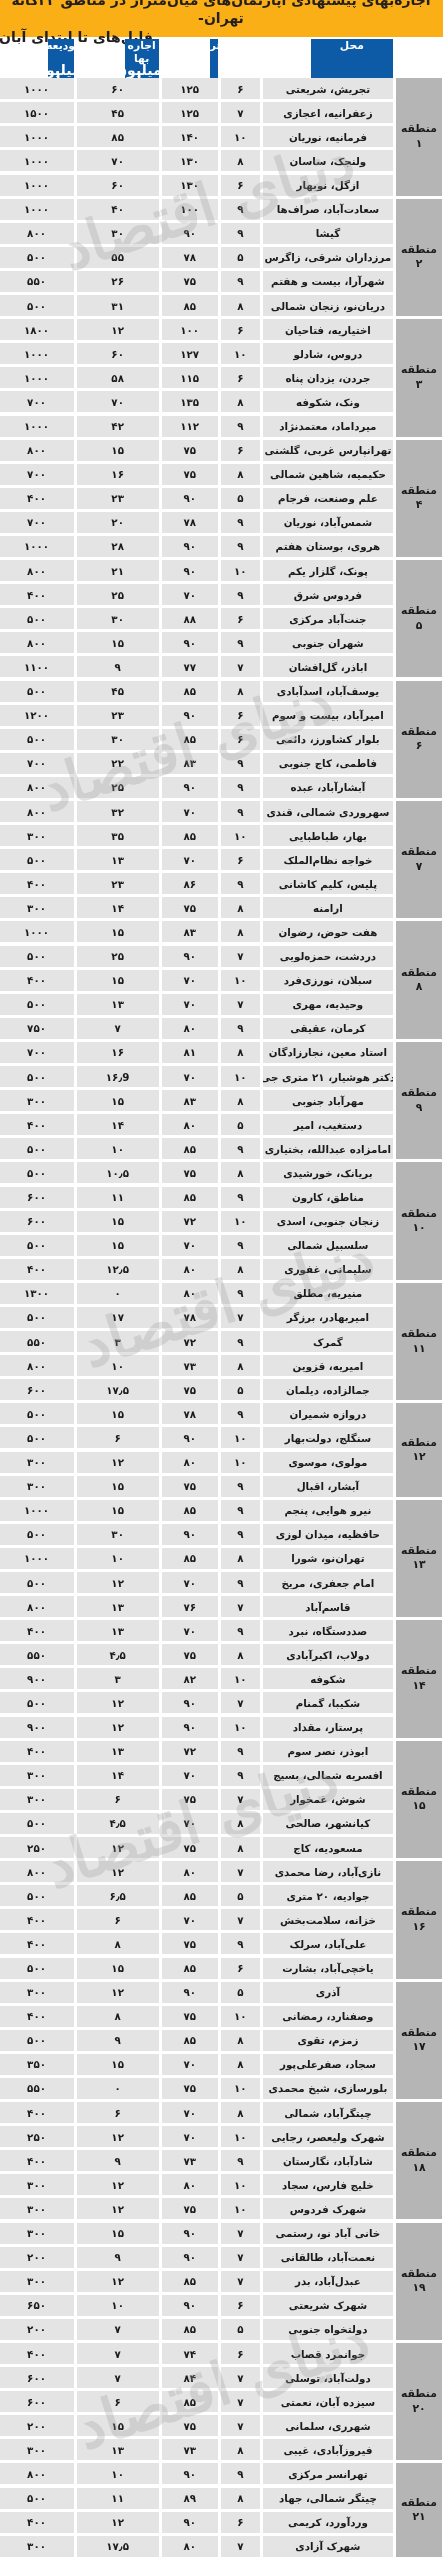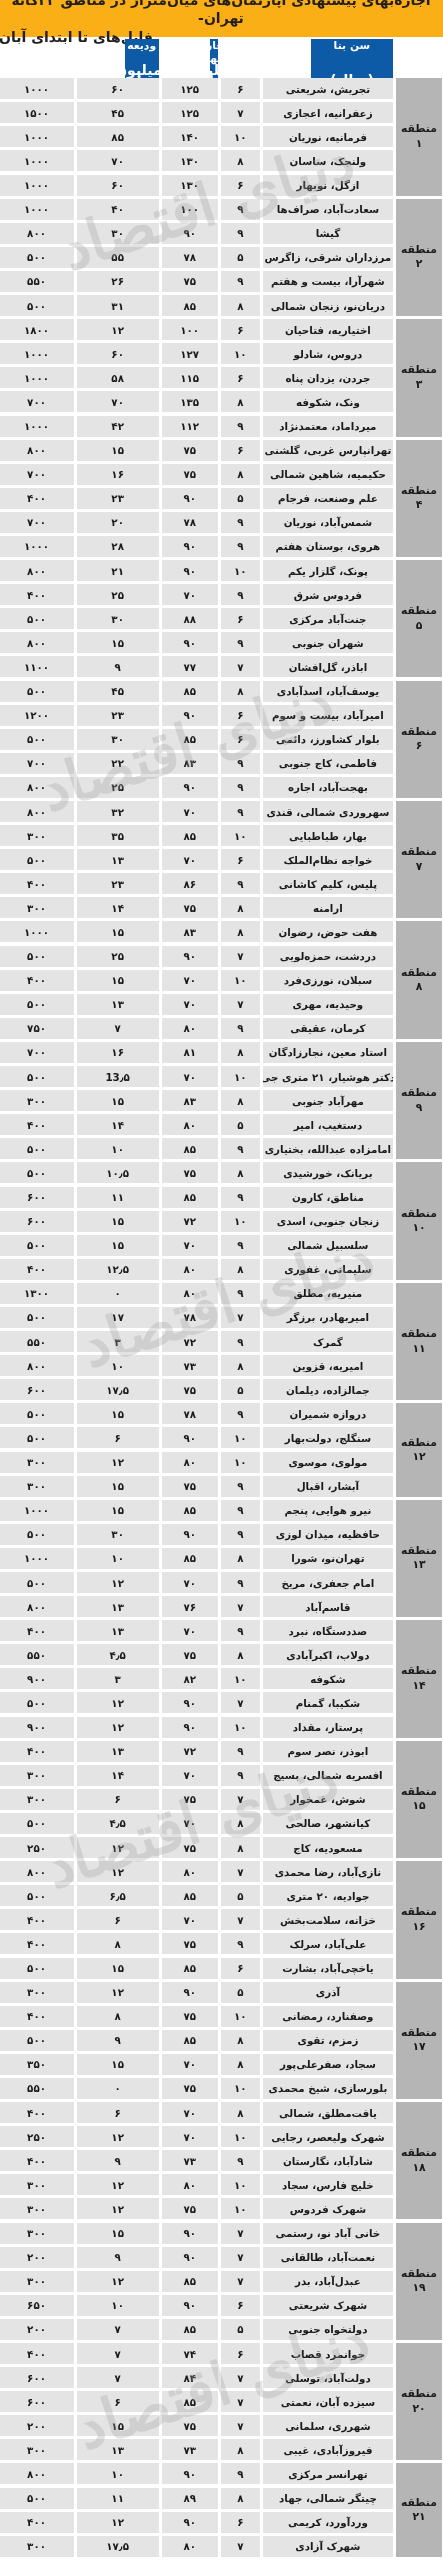--- a/index.html
+++ b/index.html
@@ -62,20 +62,23 @@
   <header class="banner">
     <div class="t1">اجاره‌بهای پیشنهادی آپارتمان‌های میان‌متراژ در مناطق ۲۲گانه تهران-</div>
     <div class="t2">فایل‌های تا ابتدای آبان</div>
   </header>
 
   <div class="thead">
     <div class="th">
       <div class="lbl">منطقه</div>
     </div>
     <div class="th">
+      <div class="lbl">محل</div>
+    </div>
+    <div class="th">
       <div class="lbl">سن بنا</div>
       <div class="sub">(سال)</div>
     </div>
     <div class="th">
       <div class="lbl">متراژ</div>
       <div class="sub">(مترمربع)</div>
     </div>
     <div class="th">
       <div class="lbl">اجاره بها</div>
       <div class="sub">(میلیون تومان)</div>
@@ -359,21 +362,21 @@
 
   <div class="row">
     <div class="cell">فاطمی، کاج جنوبی</div>
     <div class="cell">۹</div>
     <div class="cell">۸۳</div>
     <div class="cell">۲۲</div>
     <div class="cell">۷۰۰</div>
   </div>
 
   <div class="row">
-    <div class="cell">بهجت‌آباد، اجاره</div>
+    <div class="cell">آبشار‌آباد، عبده</div>
     <div class="cell">۹</div>
     <div class="cell">۹۰</div>
     <div class="cell">۲۵</div>
     <div class="cell">۸۰۰</div>
   </div>
 </div>
   </section>
 
   <section class="region-block">
     <div class="region-cell">
@@ -482,21 +485,21 @@
     <div class="cell">۸</div>
     <div class="cell">۸۱</div>
     <div class="cell">۱۶</div>
     <div class="cell">۷۰۰</div>
   </div>
 
   <div class="row">
     <div class="cell">دکتر هوشیار، ۲۱ متری جی</div>
     <div class="cell">۱۰</div>
     <div class="cell">۷۰</div>
-    <div class="cell">13٫۵</div>
+    <div class="cell">۱۶٫9</div>
     <div class="cell">۵۰۰</div>
   </div>
 
   <div class="row">
     <div class="cell">مهرآباد جنوبی</div>
     <div class="cell">۸</div>
     <div class="cell">۸۳</div>
     <div class="cell">۱۵</div>
     <div class="cell">۳۰۰</div>
   </div>
@@ -895,21 +898,21 @@
 </div>
   </section>
 
   <section class="region-block">
     <div class="region-cell">
       <span>منطقه</span>
       <span>۱۸</span>
     </div>
     <div class="rows">
   <div class="row">
-    <div class="cell">یافت‌مطلق، شمالی</div>
+    <div class="cell">چیتگر‌آباد، شمالی</div>
     <div class="cell">۸</div>
     <div class="cell">۷۰</div>
     <div class="cell">۶</div>
     <div class="cell">۴۰۰</div>
   </div>
 
   <div class="row">
     <div class="cell">شهرک ولیعصر، رجایی</div>
     <div class="cell">۱۰</div>
     <div class="cell">۷۰</div>

